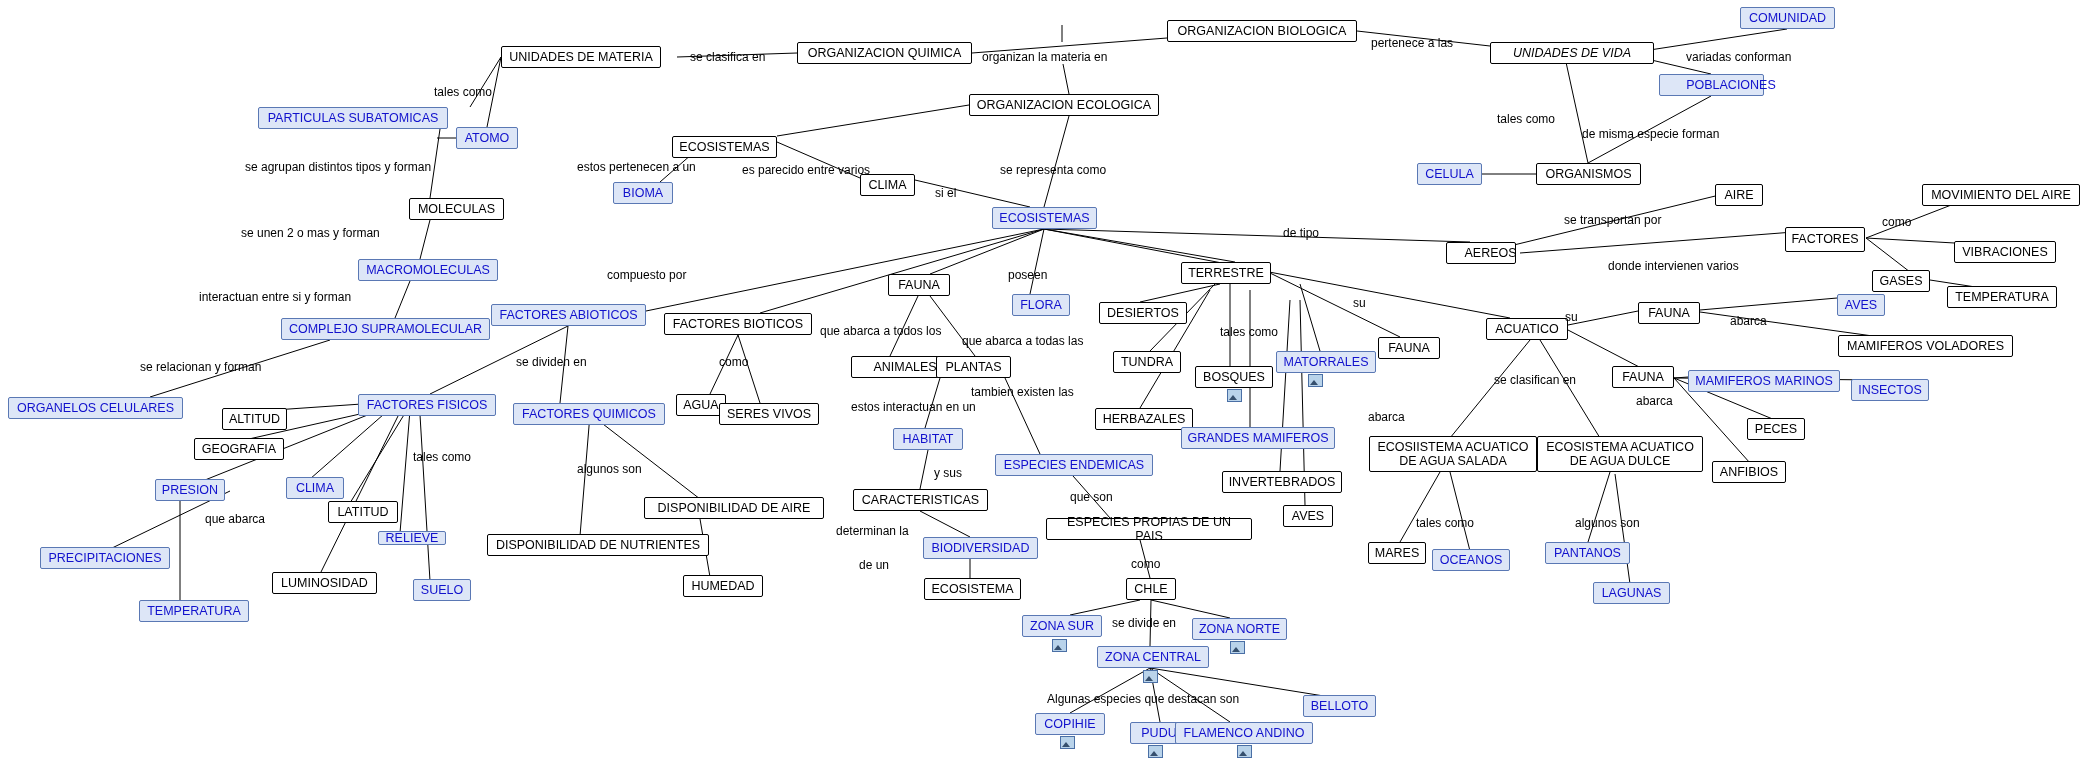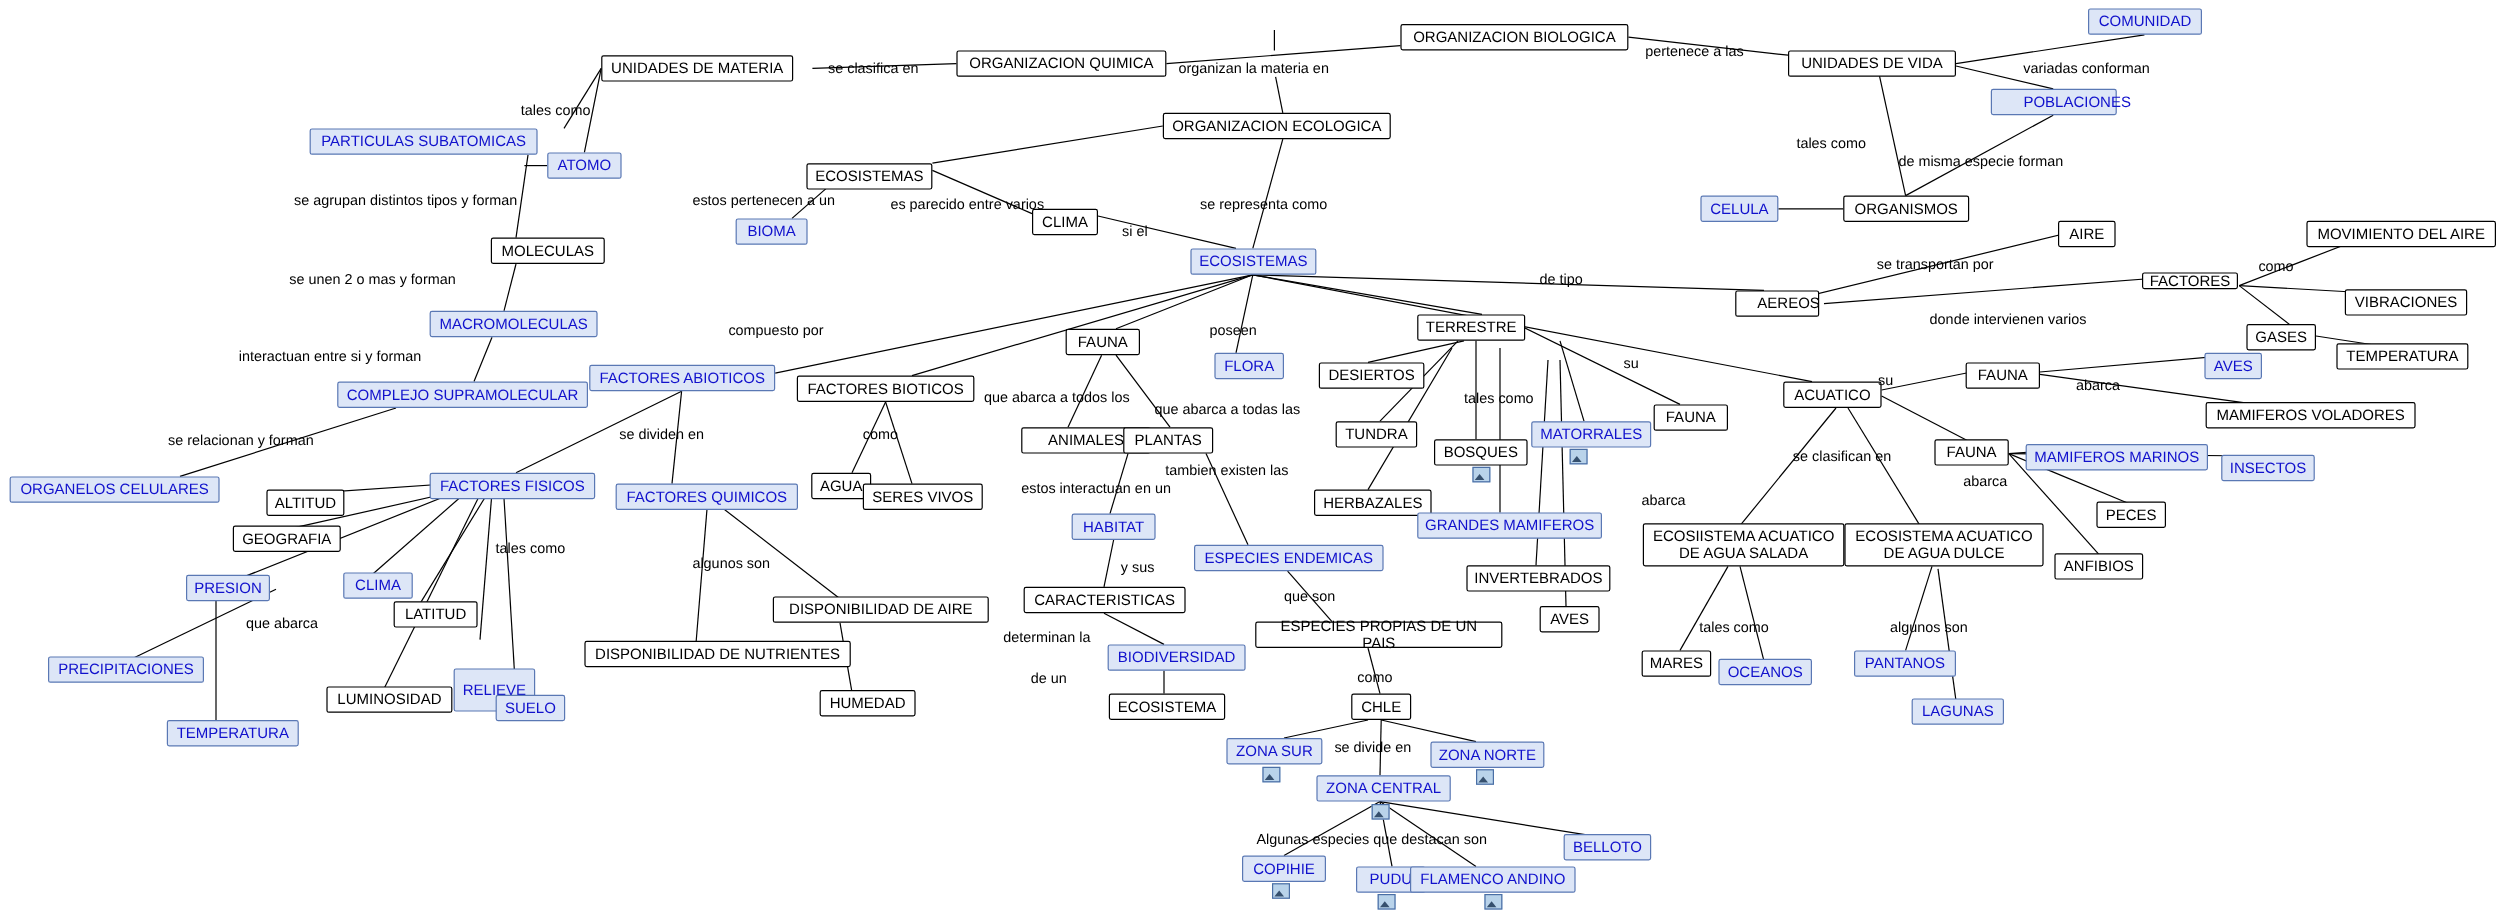--- a/index.html
+++ b/index.html
@@ -114,21 +114,21 @@
       <line x1="1530" y1="340" x2="1450" y2="438" stroke="#000" stroke-width="1"></line>
       <line x1="1540" y1="340" x2="1600" y2="438" stroke="#000" stroke-width="1"></line>
       <line x1="1440" y1="472" x2="1400" y2="542" stroke="#000" stroke-width="1"></line>
       <line x1="1450" y1="472" x2="1470" y2="551" stroke="#000" stroke-width="1"></line>
       <line x1="1610" y1="472" x2="1588" y2="542" stroke="#000" stroke-width="1"></line>
       <line x1="1615" y1="474" x2="1630" y2="584" stroke="#000" stroke-width="1"></line>
     </svg>
     <div class="node plain" style="left: 501px; top: 46px; width: 160px; height: 22px;">UNIDADES DE MATERIA</div>
     <div class="node plain" style="left: 797px; top: 42px; width: 175px; height: 22px;">ORGANIZACION QUIMICA</div>
     <div class="node plain" style="left: 1167px; top: 20px; width: 190px; height: 22px;">ORGANIZACION BIOLOGICA</div>
-    <div class="node plain" style="left: 1490px; top: 42px; width: 140px; height: 22px;">UNIDADES DE VIDA</div>
+    <div class="node plain" style="left: 1490px; top: 42px; width: 164px; height: 22px; font-style: italic;">UNIDADES DE VIDA</div>
     <div class="node blue" style="left: 1740px; top: 7px; width: 95px; height: 22px;">COMUNIDAD</div>
     <div class="node blue" style="left: 1659px; top: 74px; width: 105px; height: 22px; padding-left: 44px;">POBLACIONES</div>
     <div class="node plain" style="left: 1536px; top: 163px; width: 105px; height: 22px;">ORGANISMOS</div>
     <div class="node blue" style="left: 1417px; top: 163px; width: 65px; height: 22px;">CELULA</div>
     <div class="node blue" style="left: 258px; top: 107px; width: 190px; height: 22px;">PARTICULAS SUBATOMICAS</div>
     <div class="node blue" style="left: 456px; top: 127px; width: 62px; height: 22px;">ATOMO</div>
     <div class="node plain" style="left: 409px; top: 198px; width: 95px; height: 22px;">MOLECULAS</div>
     <div class="node blue" style="left: 358px; top: 259px; width: 140px; height: 22px;">MACROMOLECULAS</div>
     <div class="node blue" style="left: 281px; top: 318px; width: 209px; height: 22px;">COMPLEJO SUPRAMOLECULAR</div>
     <div class="node blue" style="left: 8px; top: 397px; width: 175px; height: 22px;">ORGANELOS CELULARES</div>
@@ -141,21 +141,21 @@
     <div class="node plain" style="left: 664px; top: 313px; width: 148px; height: 22px;">FACTORES BIOTICOS</div>
     <div class="node blue" style="left: 358px; top: 394px; width: 138px; height: 22px;">FACTORES FISICOS</div>
     <div class="node blue" style="left: 513px; top: 403px; width: 152px; height: 22px;">FACTORES QUIMICOS</div>
     <div class="node plain" style="left: 676px; top: 394px; width: 50px; height: 22px;">AGUA</div>
     <div class="node plain" style="left: 719px; top: 403px; width: 100px; height: 22px;">SERES VIVOS</div>
     <div class="node plain" style="left: 222px; top: 408px; width: 65px; height: 22px;">ALTITUD</div>
     <div class="node plain" style="left: 194px; top: 438px; width: 90px; height: 22px;">GEOGRAFIA</div>
     <div class="node blue" style="left: 155px; top: 479px; width: 70px; height: 22px;">PRESION</div>
     <div class="node blue" style="left: 286px; top: 477px; width: 58px; height: 22px;">CLIMA</div>
     <div class="node plain" style="left: 328px; top: 501px; width: 70px; height: 22px;">LATITUD</div>
-    <div class="node blue" style="left: 378px; top: 557px; width: 68px; height: 36px; text-align: right;">RELIEVE</div>
+    <div class="node blue" style="left: 378px; top: 531px; width: 68px; height: 14px; text-align: right;">RELIEVE</div>
     <div class="node blue" style="left: 413px; top: 579px; width: 58px; height: 22px;">SUELO</div>
     <div class="node plain" style="left: 272px; top: 572px; width: 105px; height: 22px;">LUMINOSIDAD</div>
     <div class="node blue" style="left: 139px; top: 600px; width: 110px; height: 22px;">TEMPERATURA</div>
     <div class="node blue" style="left: 40px; top: 547px; width: 130px; height: 22px;">PRECIPITACIONES</div>
     <div class="node plain" style="left: 644px; top: 497px; width: 180px; height: 22px;">DISPONIBILIDAD DE AIRE</div>
     <div class="node plain" style="left: 487px; top: 534px; width: 222px; height: 22px;">DISPONIBILIDAD DE NUTRIENTES</div>
     <div class="node plain" style="left: 683px; top: 575px; width: 80px; height: 22px;">HUMEDAD</div>
     <div class="node plain" style="left: 888px; top: 274px; width: 62px; height: 22px;">FAUNA</div>
     <div class="node blue" style="left: 1012px; top: 294px; width: 58px; height: 22px;">FLORA</div>
     <div class="node plain" style="left: 851px; top: 356px; width: 108px; height: 22px;">ANIMALES</div>
@@ -182,21 +182,21 @@
     <div class="node plain" style="left: 1095px; top: 408px; width: 98px; height: 22px;">HERBAZALES</div>
     <div class="node blue" style="left: 1181px; top: 427px; width: 154px; height: 22px;">GRANDES MAMIFEROS</div>
     <div class="node plain" style="left: 1222px; top: 471px; width: 120px; height: 22px;">INVERTEBRADOS</div>
     <div class="node plain" style="left: 1283px; top: 505px; width: 50px; height: 22px;">AVES</div>
     <div class="node plain" style="left: 1378px; top: 337px; width: 62px; height: 22px;">FAUNA</div>
     <div class="node plain" style="left: 1446px; top: 242px; width: 70px; height: 22px; padding-left: 24px;">AEREOS</div>
     <div class="node plain" style="left: 1486px; top: 318px; width: 82px; height: 22px;">ACUATICO</div>
     <div class="node plain" style="left: 1638px; top: 302px; width: 62px; height: 22px;">FAUNA</div>
     <div class="node plain" style="left: 1612px; top: 366px; width: 62px; height: 22px;">FAUNA</div>
     <div class="node plain" style="left: 1715px; top: 184px; width: 48px; height: 22px;">AIRE</div>
-    <div class="node plain" style="left: 1785px; top: 227px; width: 80px; height: 14px;">FACTORES</div>
+    <div class="node plain" style="left: 1785px; top: 227px; width: 80px; height: 25px;">FACTORES</div>
     <div class="node plain" style="left: 1922px; top: 184px; width: 158px; height: 22px;">MOVIMIENTO DEL AIRE</div>
     <div class="node plain" style="left: 1954px; top: 241px; width: 102px; height: 22px;">VIBRACIONES</div>
     <div class="node plain" style="left: 1872px; top: 270px; width: 58px; height: 22px;">GASES</div>
     <div class="node plain" style="left: 1947px; top: 286px; width: 110px; height: 22px;">TEMPERATURA</div>
     <div class="node blue" style="left: 1837px; top: 294px; width: 48px; height: 22px;">AVES</div>
     <div class="node plain" style="left: 1838px; top: 335px; width: 175px; height: 22px;">MAMIFEROS VOLADORES</div>
     <div class="node blue" style="left: 1688px; top: 370px; width: 152px; height: 22px;">MAMIFEROS MARINOS</div>
     <div class="node blue" style="left: 1851px; top: 379px; width: 78px; height: 22px;">INSECTOS</div>
     <div class="node plain" style="left: 1747px; top: 418px; width: 58px; height: 22px;">PECES</div>
     <div class="node plain" style="left: 1712px; top: 461px; width: 74px; height: 22px;">ANFIBIOS</div>

